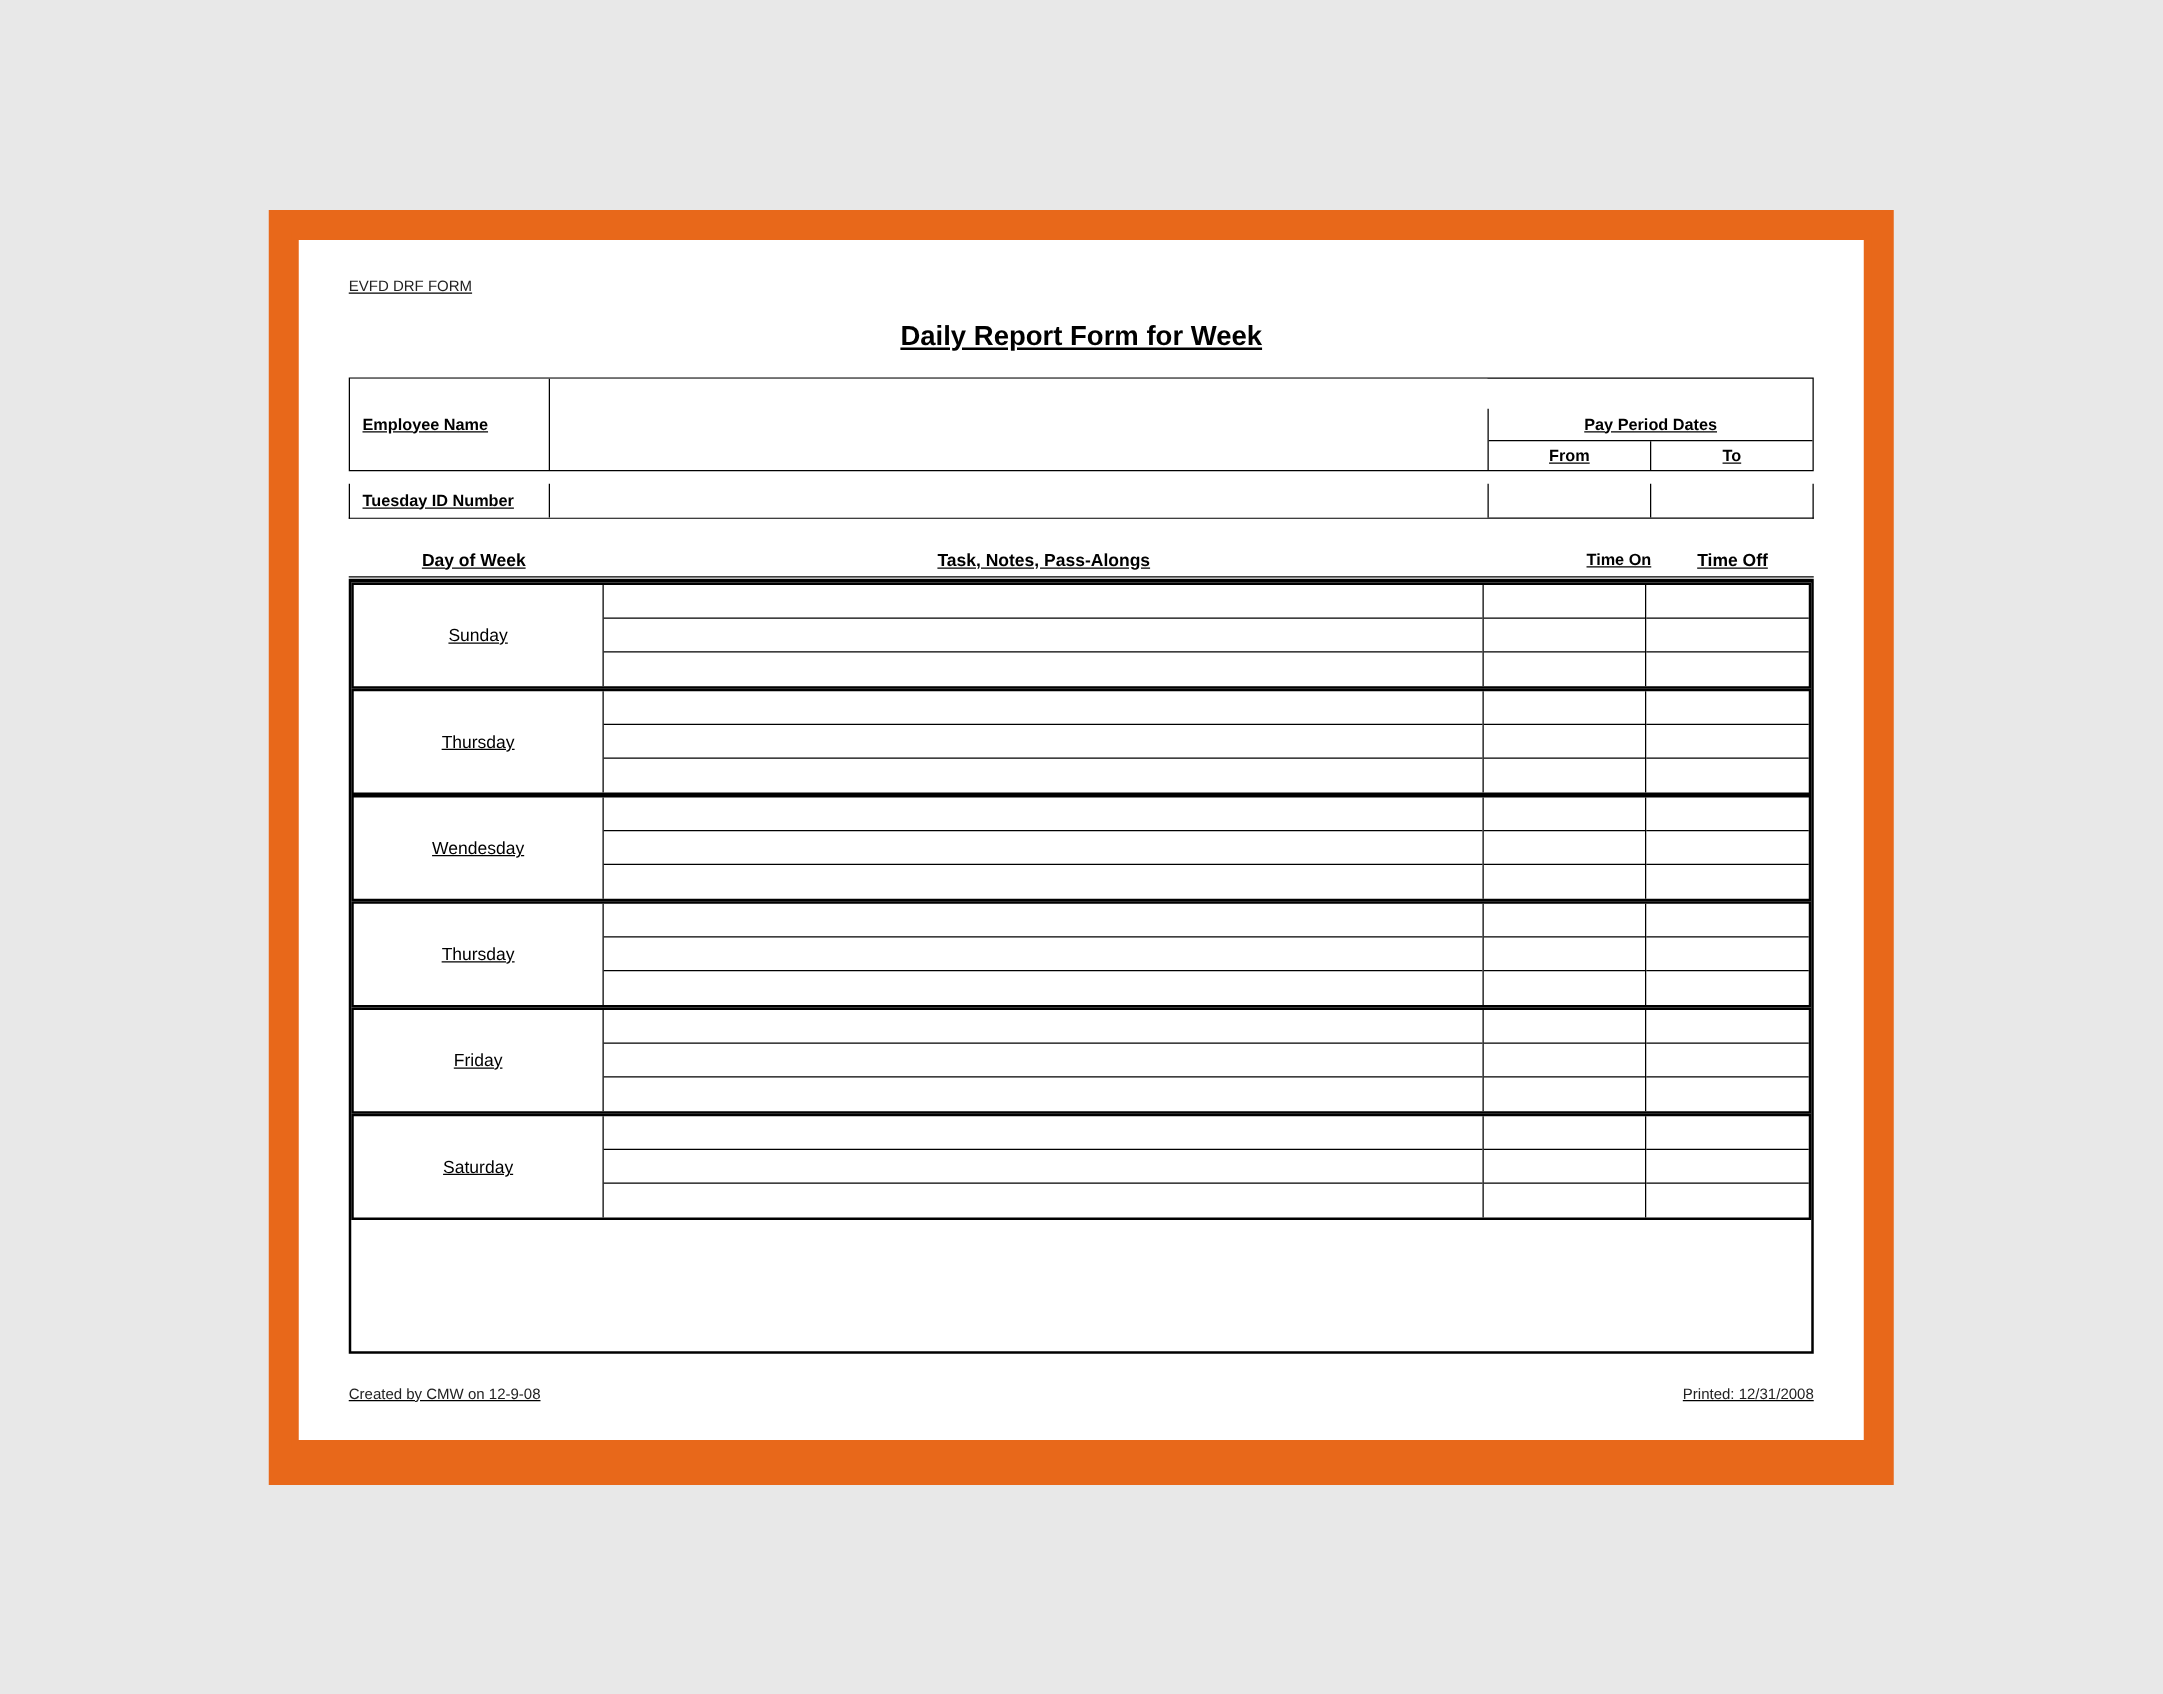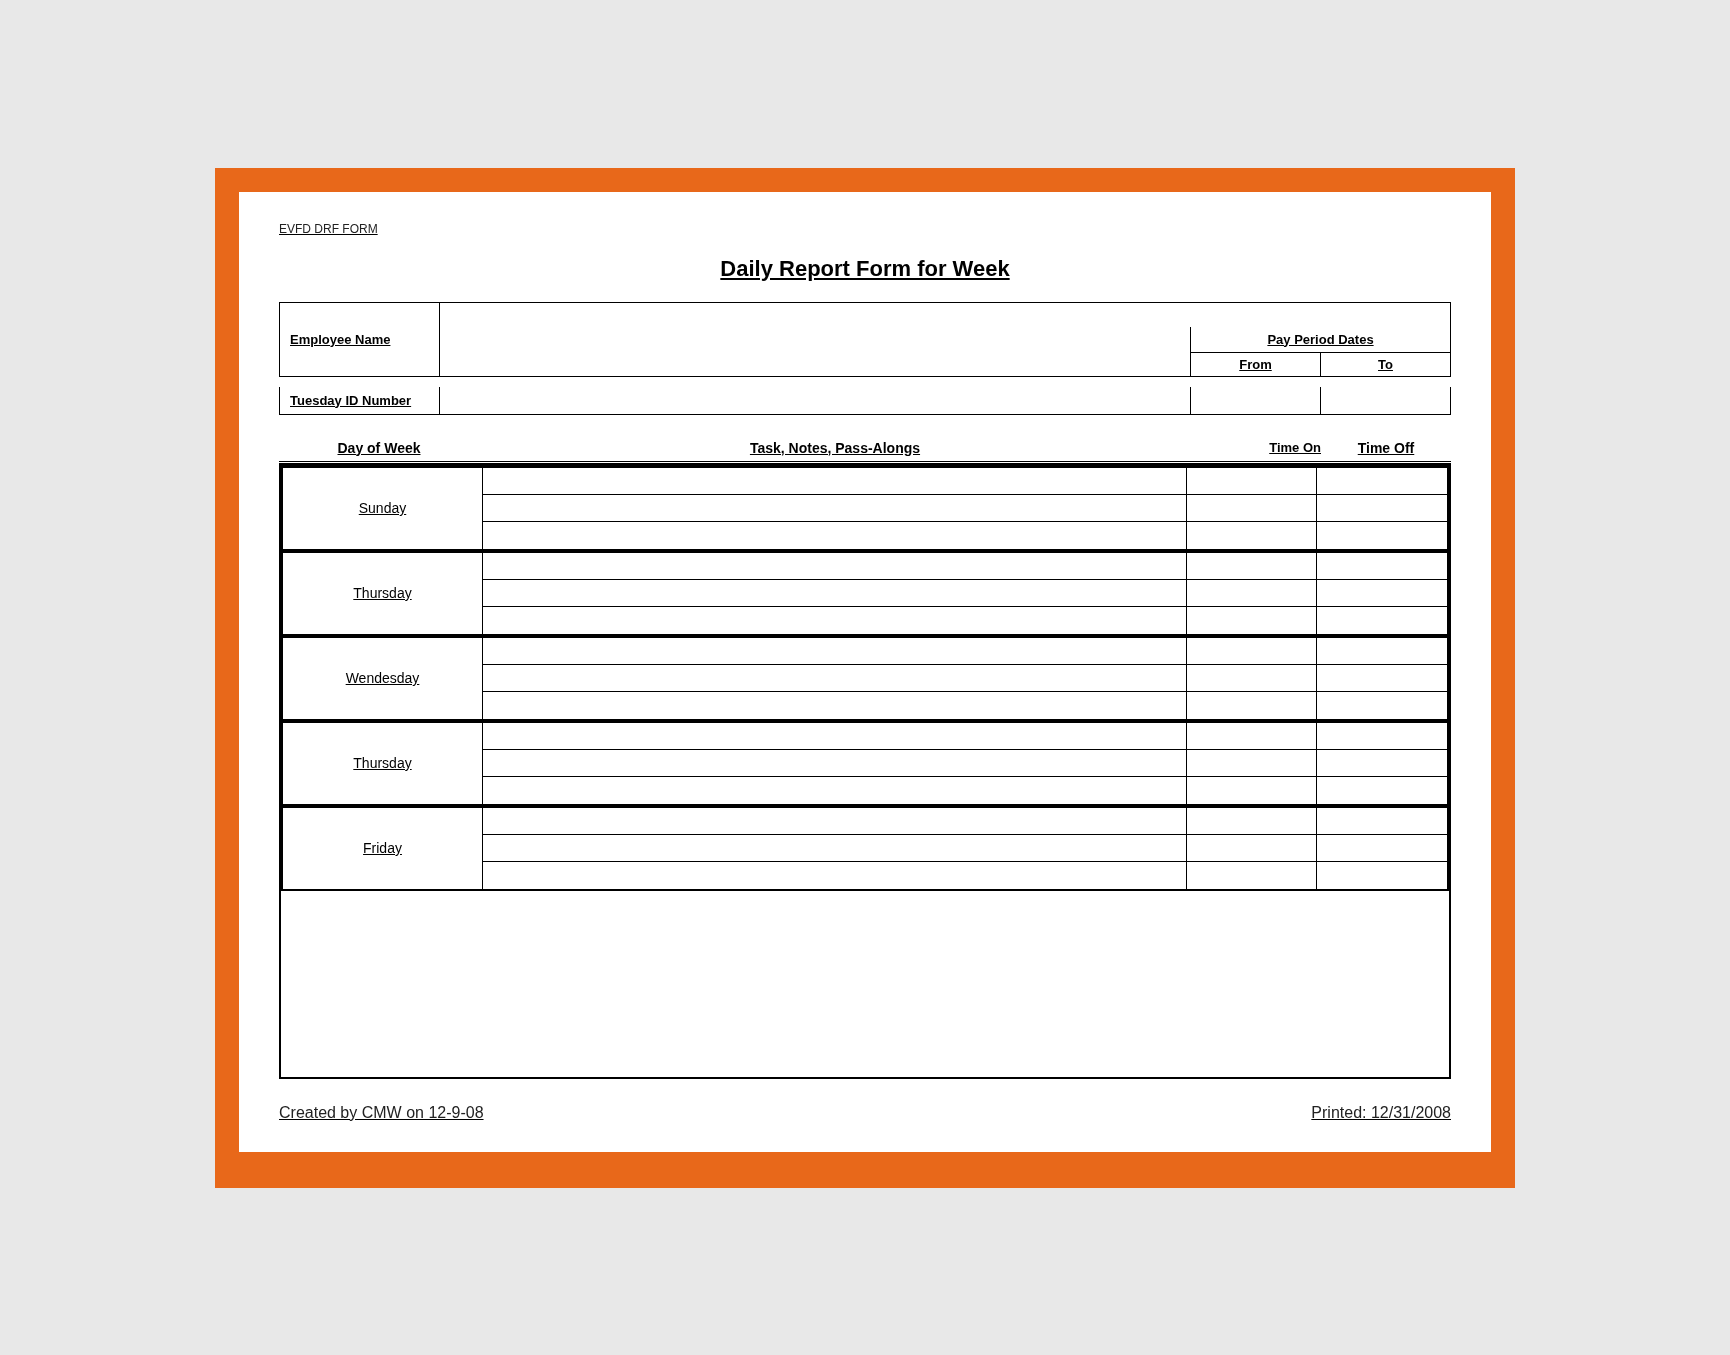--- a/index.html
+++ b/index.html
@@ -277,21 +277,21 @@
 
     .table-outer {
       border: 2px solid #000;
       flex: 1;
     }
 
     .footer {
       display: flex;
       justify-content: space-between;
       margin-top: 25px;
-      font-size: 16px;
+      font-size: 12px;
       color: #222;
     }
   </style>
 </head>
 <body>
 
 <div class="outer-border">
   <div class="inner-border">
     <div class="page">
 
@@ -412,20 +412,38 @@
         <div class="time-cell"></div>
         <div class="time-cell"></div>
         <div class="time-cell"></div>
       </div>
       <div class="time-off-cells">
         <div class="time-off-cell"></div>
         <div class="time-off-cell"></div>
         <div class="time-off-cell"></div>
       </div>
     </div>
+          <div class="day-row">
+      <div class="day-label">Saturday</div>
+      <div class="task-cell">
+        <div class="task-line"></div>
+        <div class="task-line"></div>
+        <div class="task-line"></div>
+      </div>
+      <div class="time-cells">
+        <div class="time-cell"></div>
+        <div class="time-cell"></div>
+        <div class="time-cell"></div>
+      </div>
+      <div class="time-off-cells">
+        <div class="time-off-cell"></div>
+        <div class="time-off-cell"></div>
+        <div class="time-off-cell"></div>
+      </div>
+    </div>
         </div>
 
       <div class="footer">
         <span>Created by CMW on 12-9-08</span>
         <span>Printed: 12/31/2008</span>
       </div>
 
     </div>
   </div>
 </div>

